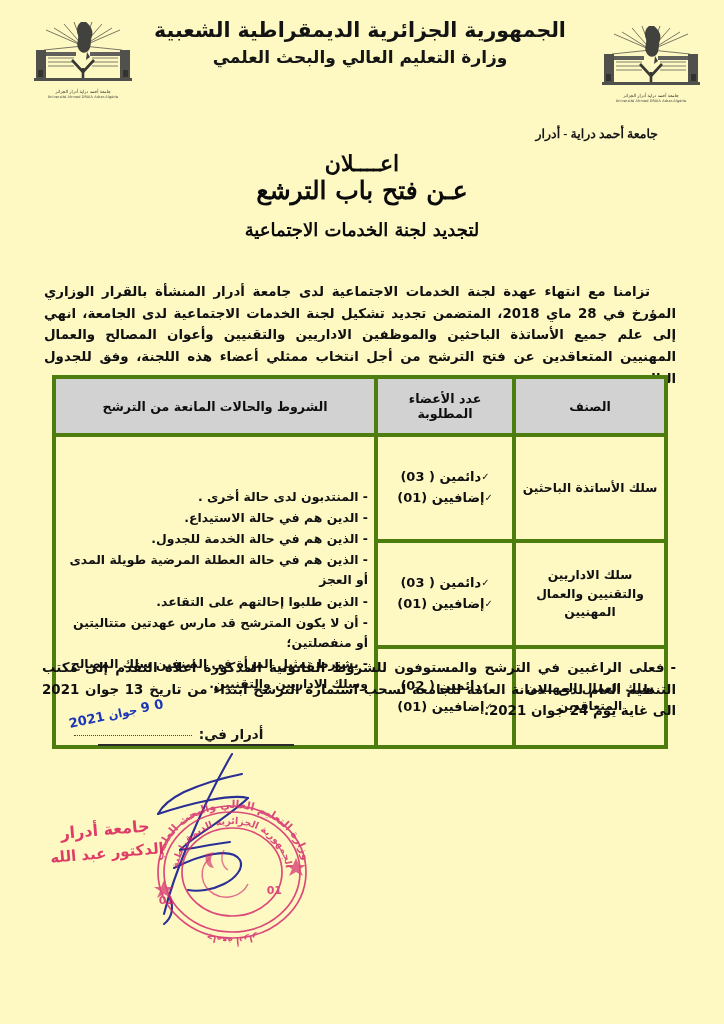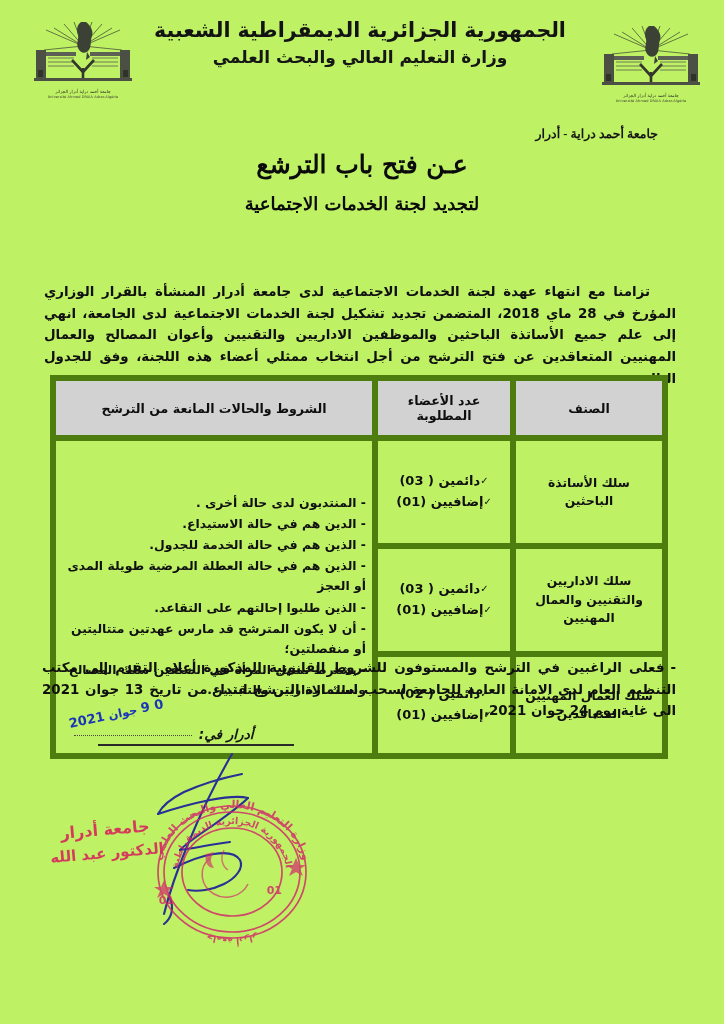--- a/index.html
+++ b/index.html
@@ -9,21 +9,21 @@
     background: #ffffff;
   }
   body {
     font-family: "DejaVu Sans", "Liberation Sans", sans-serif;
   }
   .page {
     position: relative;
     width: 724px;
     height: 1024px;
     margin: 0 auto;
-    background: #bef264;
+    background: #fef9c3;
     overflow: hidden;
     box-sizing: border-box;
   }
   
   .header {
     position: absolute;
     top: 8px;
     left: 0;
     width: 724px;
     height: 100px;
@@ -131,21 +131,21 @@
     top: 375px;
     right: 56px;
     width: 612px;
   }
   table.main {
     width: 100%;
     border-collapse: collapse;
     table-layout: fixed;
   }
   table.main th, table.main td {
-    border: 6px solid #4d7c0f;
+    border: 4px solid #4d7c0f;
     vertical-align: middle;
     padding: 12px 6px;
   }
   table.main thead th {
     background: #d2d2d2;
     font-size: 12.6px;
     font-weight: bold;
     color: #0e0e0e;
     height: 28px;
     text-align: center;
@@ -205,21 +205,20 @@
     right: 430px;
     width: 220px;
     text-align: left;
   }
   .sig-city {
     font-size: 13.6px;
     font-weight: bold;
     color: #141414;
     text-align: left;
     letter-spacing: .2px;
-    font-style: italic;
   }
   .dots {
     display: inline-block;
     width: 118px;
     border-bottom: 1.4px dotted #4a4a4a;
     vertical-align: 3px;
     margin-right: 2px;
   }
   .sig-role {
     margin-top: 6px;
@@ -380,20 +379,21 @@
       <div class="logo-caption">
         <div>جامعة أحمد دراية أدرار الجزائر</div>
         <div class="lat">Université Ahmed DRAIA  Adrar-Algérie</div>
       </div>
     </div>
   </div>
 
   <div class="univ-line">جامعة أحمد دراية - أدرار</div>
 
   <div class="titles">
+    <div class="t-ann">اعــــلان</div>
     <div class="t-sub1">عـن فتح باب الترشع</div>
     <div class="t-sub2">لتجديد لجنة الخدمات الاجتماعية</div>
   </div>
 
   <div class="intro">تزامنا مع انتهاء عهدة لجنة الخدمات الاجتماعية لدى جامعة أدرار المنشأة بالقرار الوزاري المؤرخ في 28 ماي 2018، المتضمن تجديد تشكيل لجنة الخدمات الاجتماعية لدى الجامعة، انهي إلى علم جميع الأساتذة الباحثين والموظفين الاداريين والتقنيين وأعوان المصالح والعمال المهنيين المتعاقدين عن فتح الترشح من أجل انتخاب ممثلي أعضاء هذه اللجنة، وفق للجدول التالي:</div>
 
   <div class="tbl-wrap">
     <table class="main">
       <colgroup>
         <col class="c-cat">

